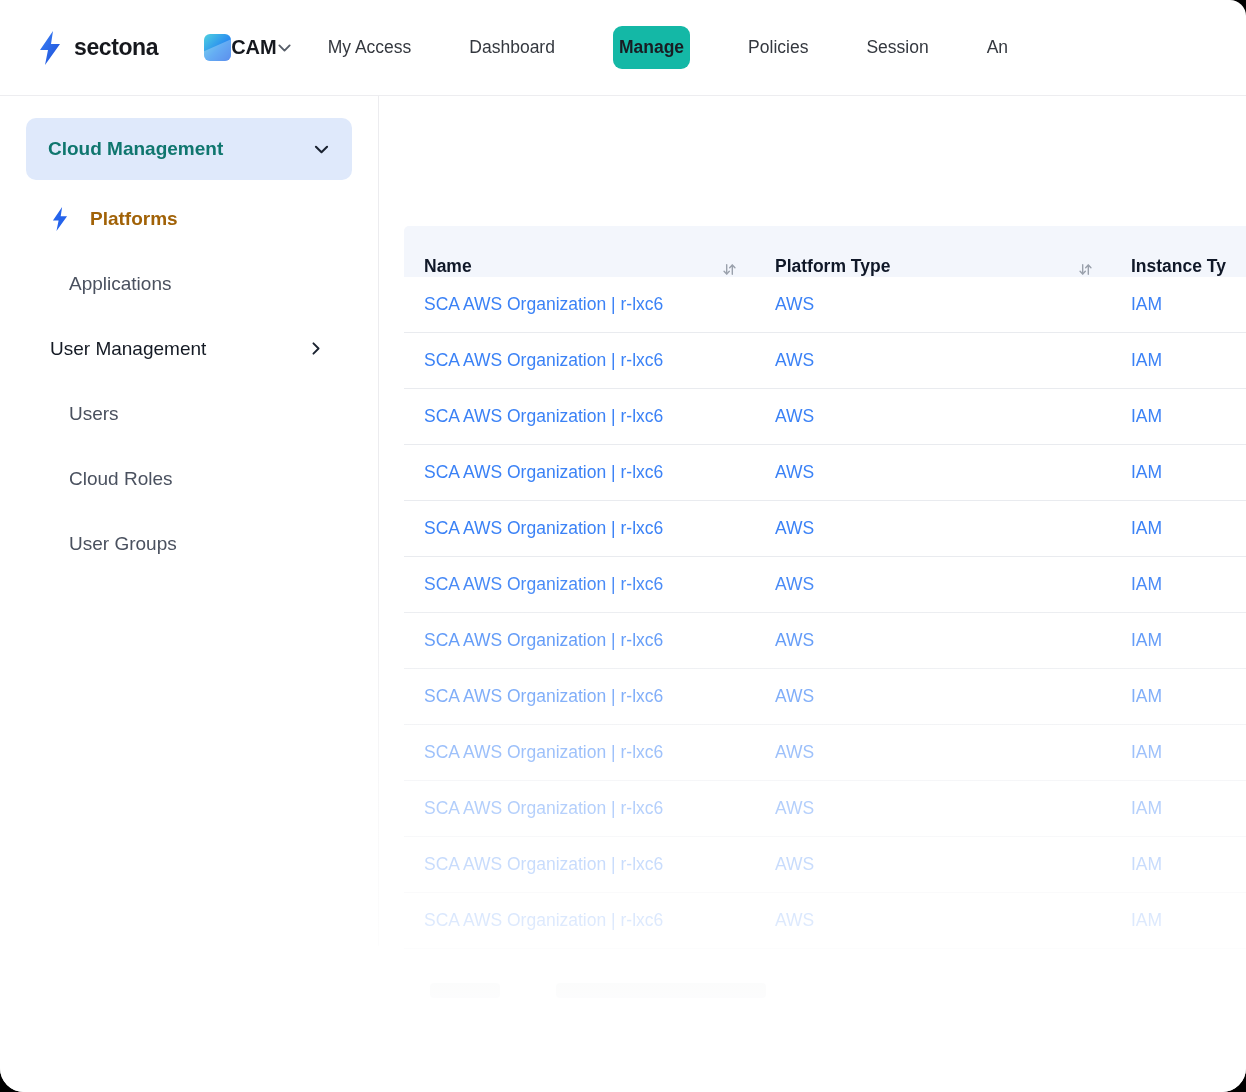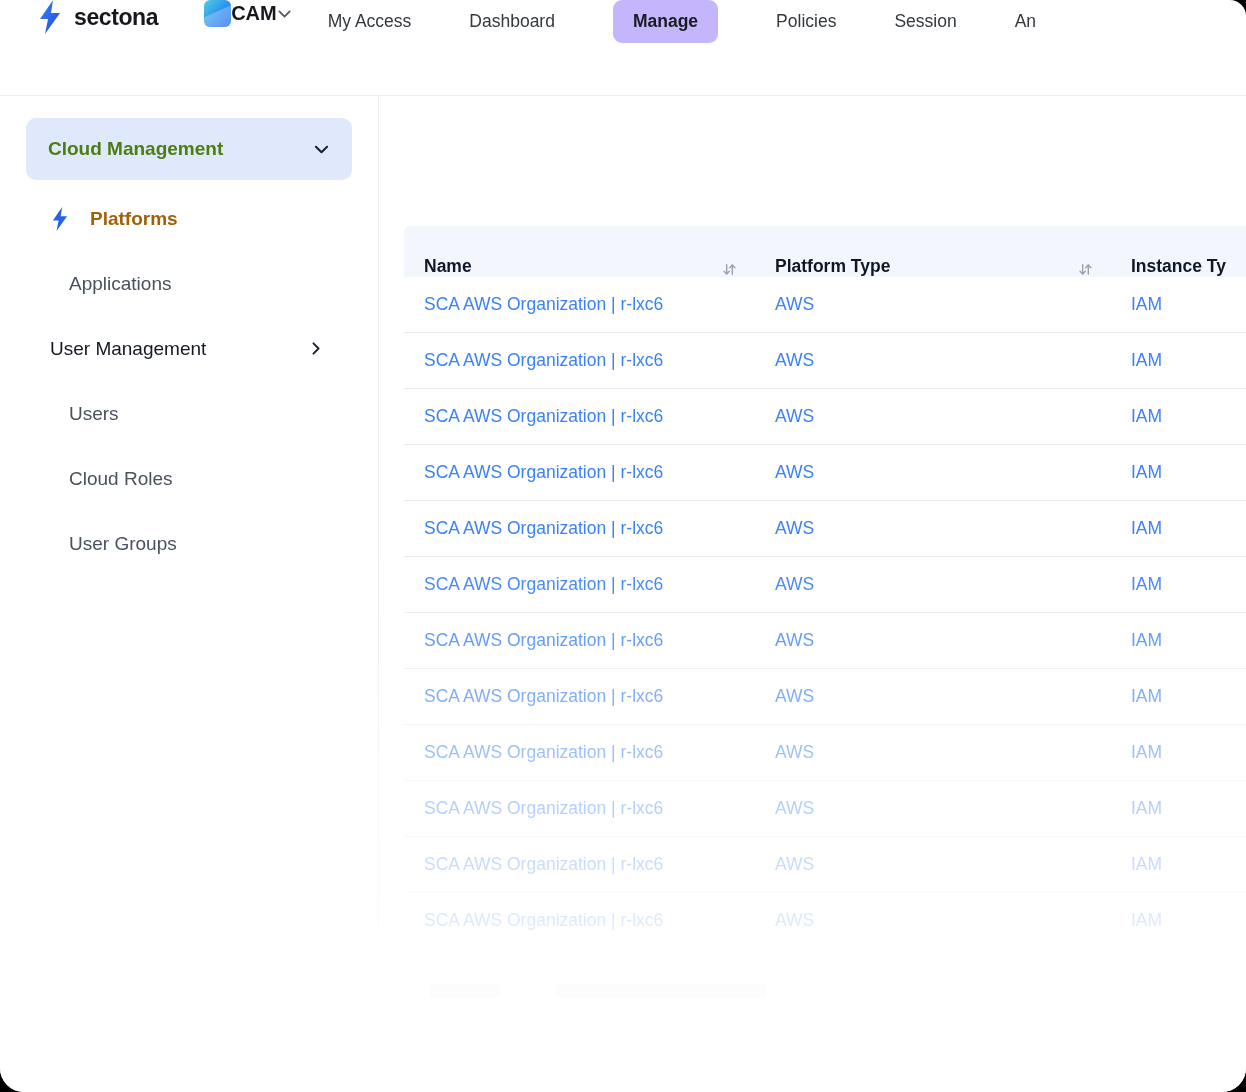--- a/index.html
+++ b/index.html
@@ -3,39 +3,39 @@
 <meta charset="utf-8">
 <style>
   html,body{margin:0;padding:0;}
   body{background:#000;font-family:"Liberation Sans",sans-serif;}
   .page{
     position:relative;width:1246px;height:1092px;background:#fff;
     overflow:hidden;border-radius:0 16px 24px 24px;
   }
 
   
-  .navbar{display:flex;align-items:flex-start;height:96px;border-bottom:1px solid #ededf0;box-sizing:border-box;}
+  .navbar{display:flex;align-items:center;height:96px;border-bottom:1px solid #ededf0;box-sizing:border-box;}
   .logo{display:flex;align-items:center;gap:10px;margin-left:36px;}
   .logo-text{font-size:23px;font-weight:700;color:#16181d;letter-spacing:-0.4px;}
   .product{display:flex;align-items:center;margin-left:46px;cursor:pointer;}
   .product-label{font-size:20px;font-weight:700;color:#15181e;}
   .cam-icon{width:27px;height:27px;border-radius:6px;background:linear-gradient(135deg,#4fd1e0 0%,#2a8df0 55%,#1e63e6 100%);position:relative;overflow:hidden;}
   .cam-icon:after{content:"";position:absolute;left:-6px;top:12px;width:40px;height:22px;background:rgba(255,255,255,0.28);transform:rotate(-24deg);}
   .nav-items{display:flex;align-items:center;gap:58px;margin-left:36px;white-space:nowrap;}
   .nav-item{font-size:17.5px;color:#34383f;cursor:pointer;}
-  .nav-item.active{background:#c4b5fd;color:#191c22;font-weight:700;padding:11px 20px;border-radius:9px;}
+  .nav-item.active{background:#14b8a6;color:#191c22;font-weight:700;padding:11px 6px;border-radius:9px;}
 
   
   .sidebar{position:absolute;left:0;top:96px;width:378px;box-sizing:border-box;}
   .v-divider{position:absolute;left:378px;top:96px;width:1px;height:850px;background:#ececef;}
   .cm-header{
     margin:22px 26px 0 26px;height:62px;background:#dfe9fb;border-radius:10px;
     display:flex;align-items:center;justify-content:space-between;padding:0 22px;box-sizing:border-box;cursor:pointer;
   }
-  .cm-label{font-size:19px;font-weight:700;color:#4d7c0f;}
+  .cm-label{font-size:19px;font-weight:700;color:#0f766e;}
   .sb-items{margin-top:6px;}
   .sb-item{height:65px;display:flex;align-items:center;font-size:19px;color:#4a515f;cursor:pointer;box-sizing:border-box;}
   .sb-item.lvl1{padding-left:50px;}
   .sb-item.lvl2{padding-left:69px;}
   .sb-item.active{font-weight:700;color:#a16207;}
   .sb-item .bolt-sm{margin-right:20px;}
   .sb-item.has-sub{justify-content:space-between;padding-right:56px;color:#141a24;}
 
   
   .table-wrap{position:absolute;left:404px;top:226px;width:1007px;}

